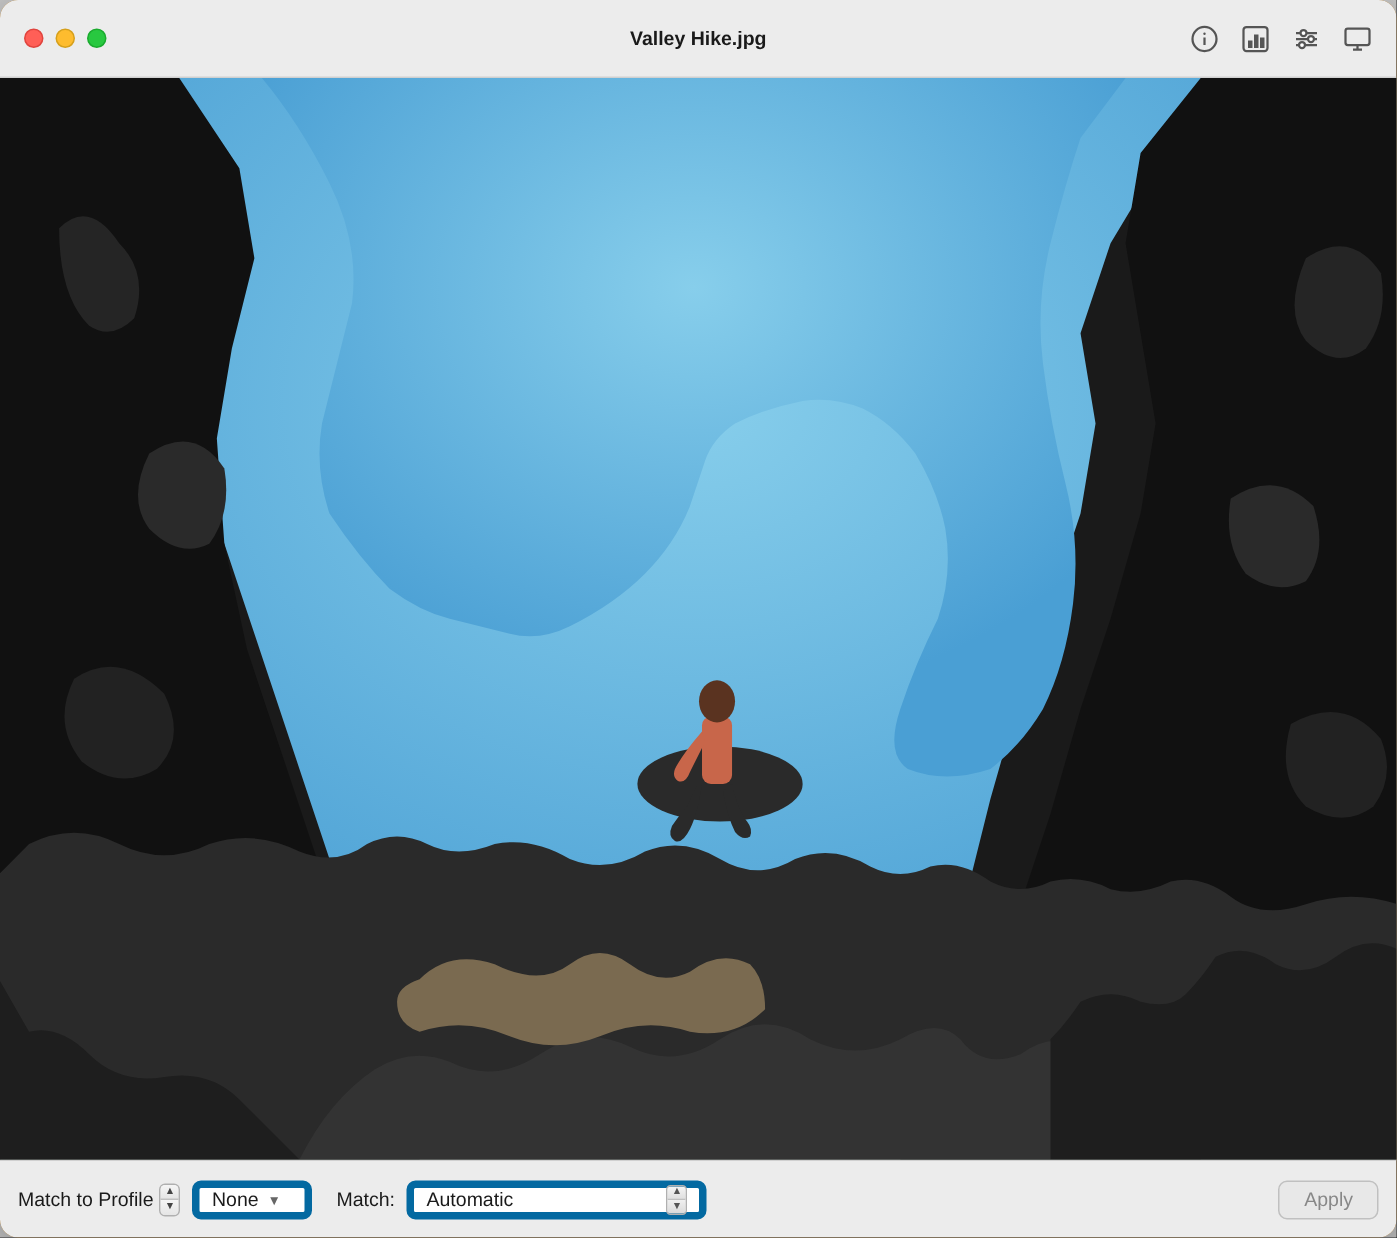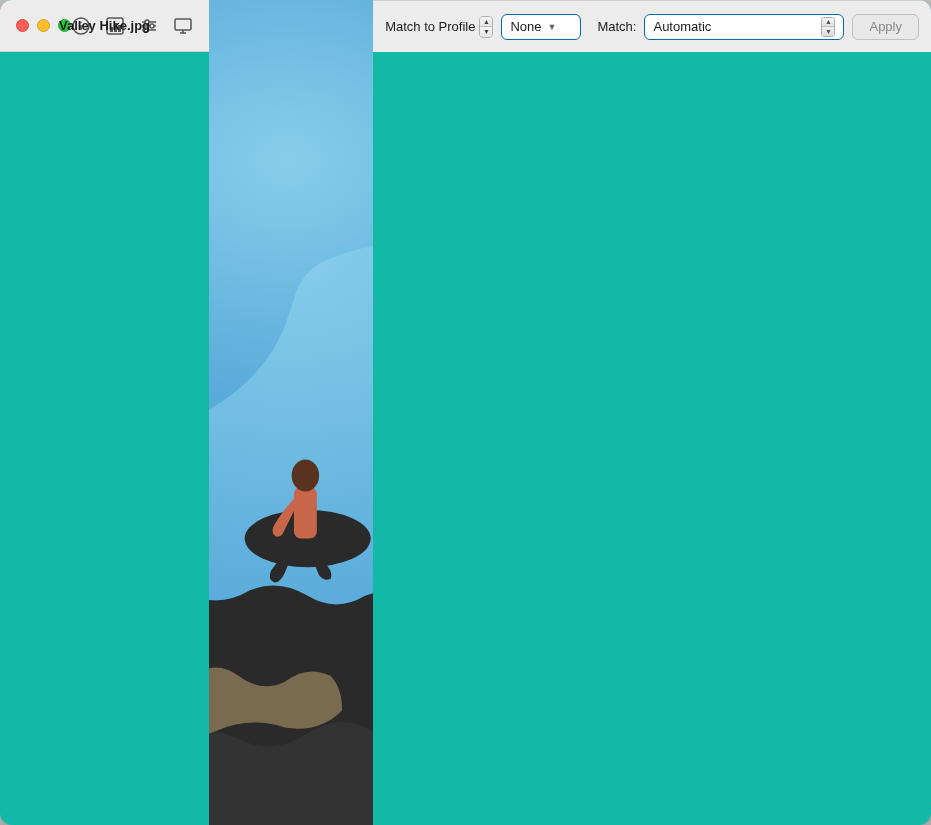--- a/index.html
+++ b/index.html
@@ -12,25 +12,25 @@
       width: 931px;
       height: 825px;
       background: #c8c8c8;
       font-family: -apple-system, BlinkMacSystemFont, 'Helvetica Neue', sans-serif;
       overflow: hidden;
     }
 
     .window {
       width: 931px;
       height: 825px;
-      background: #14b8a6;
+      background: #a16207;
       border-radius: 12px;
       overflow: hidden;
       display: flex;
-      flex-direction: row;
+      flex-direction: column;
       box-shadow: 0 10px 40px rgba(0,0,0,0.4);
     }
 
     
     .titlebar {
       height: 52px;
       background: #ececec;
       display: flex;
       align-items: center;
       padding: 0 16px;
@@ -140,21 +140,21 @@
     .toolbar-label {
       font-size: 13px;
       color: #1a1a1a;
       font-weight: 400;
     }
 
     .toolbar-select {
       display: flex;
       align-items: center;
       background: white;
-      border: 1px solid #0369a1;
+      border: 5px solid #0369a1;
       border-radius: 6px;
       padding: 3px 8px;
       font-size: 13px;
       color: #1a1a1a;
       cursor: pointer;
       gap: 6px;
       height: 26px;
     }
 
     .toolbar-select-text {

